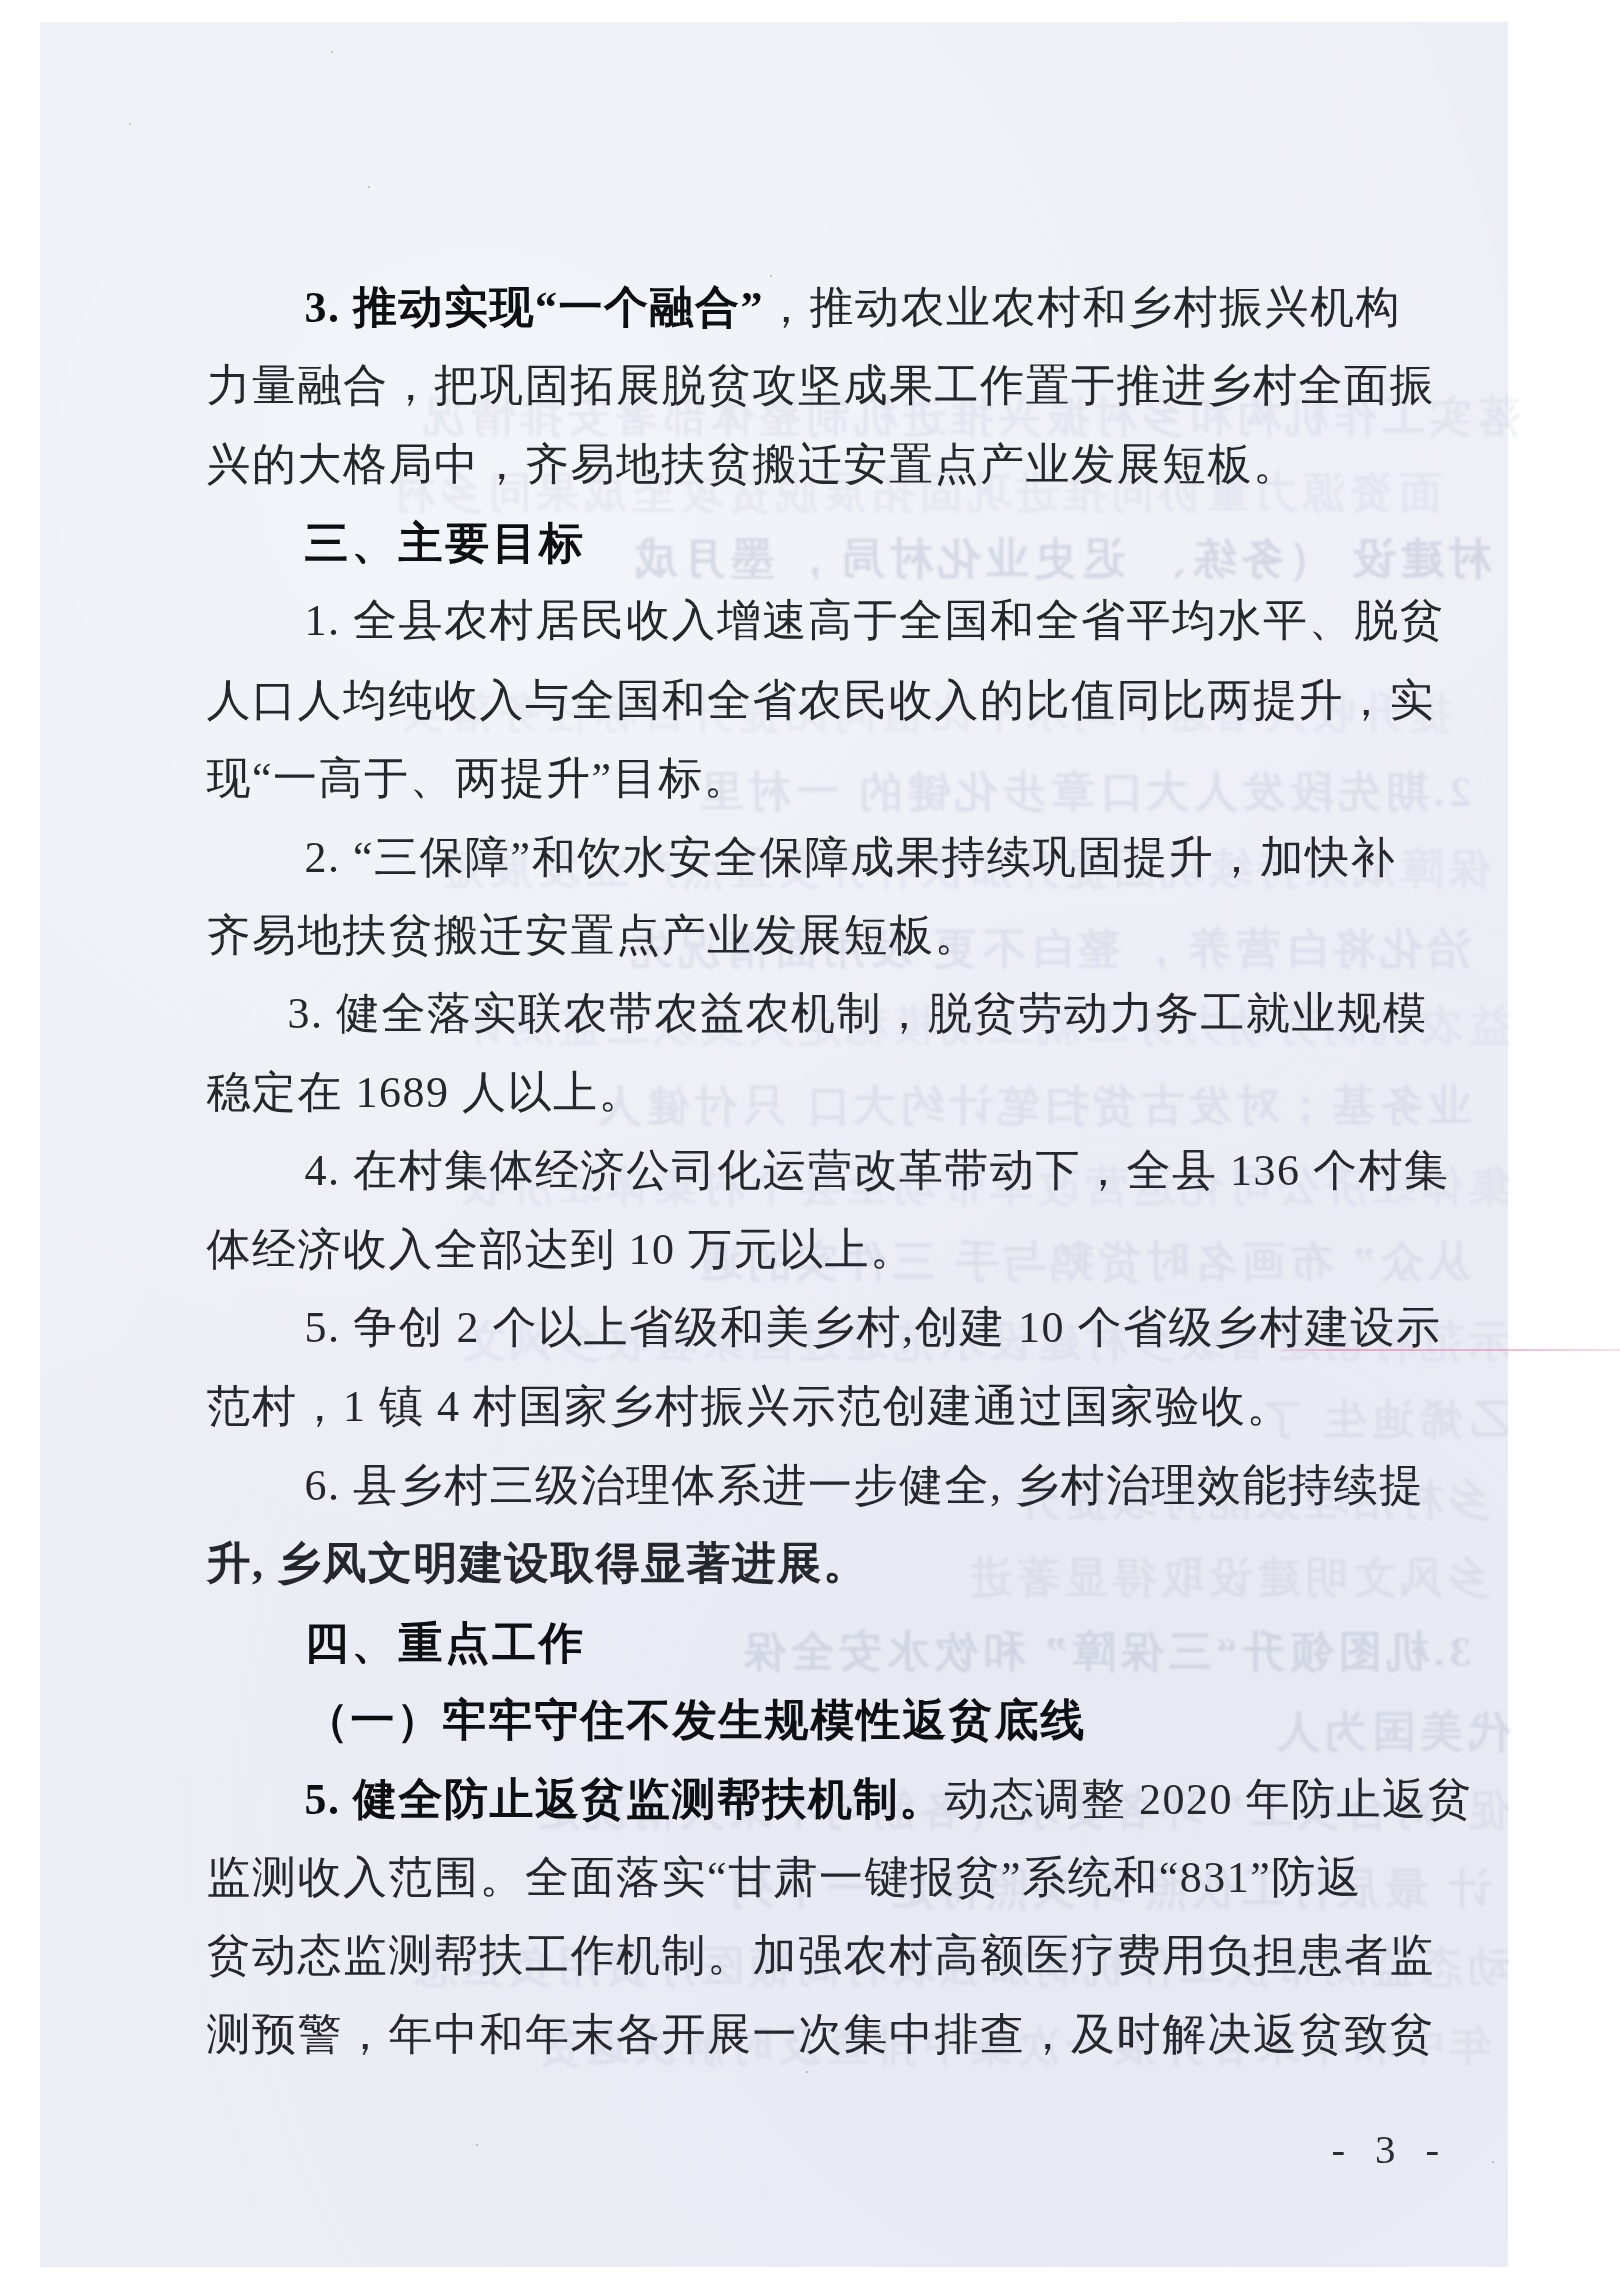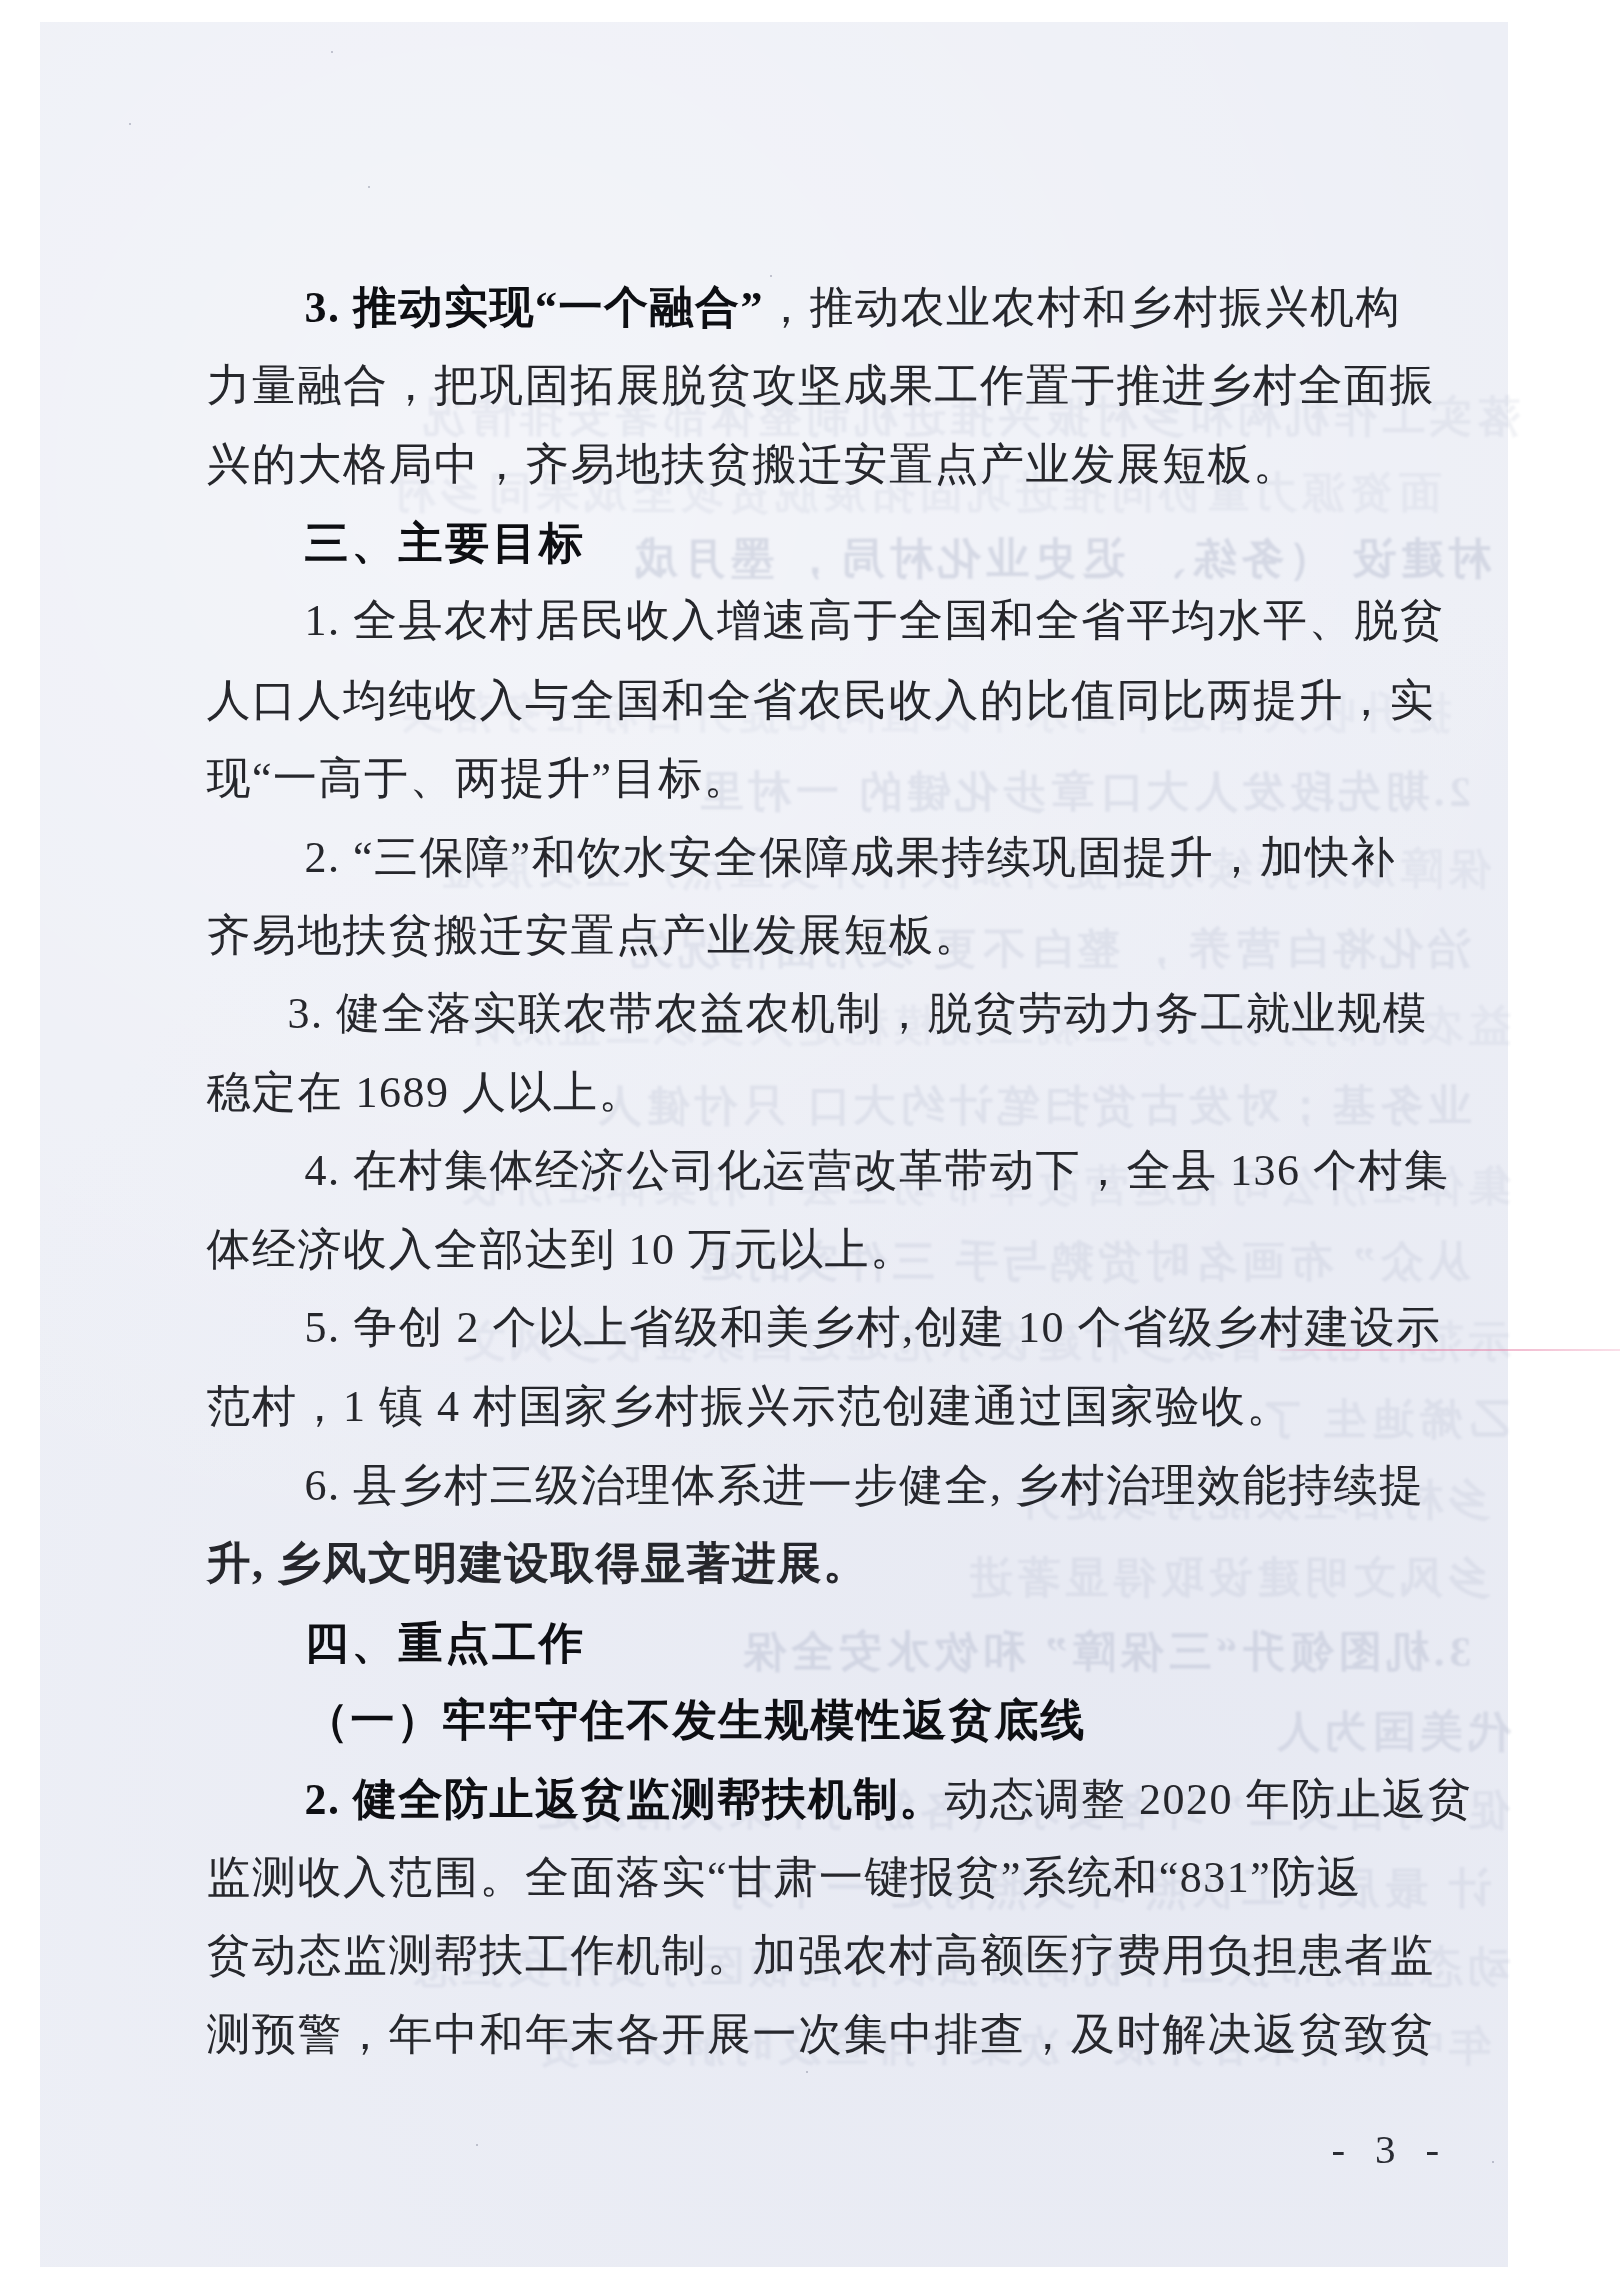--- a/index.html
+++ b/index.html
@@ -93,21 +93,21 @@
       <div class="line" style="top: 965px; left: 248px;"><span>3. 健全落实联农带农益农机制，脱贫劳动力务工就业规模</span></div>
       <div class="line" style="top: 1044px; left: 167px;"><span>稳定在 1689 人以上。</span></div>
       <div class="line" style="top: 1122px; left: 265px;"><span>4. 在村集体经济公司化运营改革带动下，全县 136 个村集</span></div>
       <div class="line" style="top: 1201px; left: 167px;"><span>体经济收入全部达到 10 万元以上。</span></div>
       <div class="line" style="top: 1279px; left: 265px;"><span>5. 争创 2 个以上省级和美乡村,创建 10 个省级乡村建设示</span></div>
       <div class="line" style="top: 1358px; left: 167px;"><span>范村，1 镇 4 村国家乡村振兴示范创建通过国家验收。</span></div>
       <div class="line" style="top: 1437px; left: 265px;"><span>6. 县乡村三级治理体系进一步健全, 乡村治理效能持续提</span></div>
       <div class="line" style="top: 1515px; left: 167px; font-weight: bold;"><span>升, 乡风文明建设取得显著进展。</span></div>
       <div class="line heading" style="top: 1594px; left: 265px;"><span class="bold">四、重点工作</span></div>
       <div class="line kaihead" style="top: 1672px; left: 265px;"><span class="bold">（一）牢牢守住不发生规模性返贫底线</span></div>
-      <div class="line" style="top: 1751px; left: 265px;"><span class="bold">2. 健全防止返贫监测帮扶机制。</span><span>动态调整 2020 年防止返贫</span></div>
+      <div class="line" style="top: 1751px; left: 265px;"><span class="bold">5. 健全防止返贫监测帮扶机制。</span><span>动态调整 2020 年防止返贫</span></div>
       <div class="line" style="top: 1829px; left: 167px;"><span>监测收入范围。全面落实“甘肃一键报贫”系统和“831”防返</span></div>
       <div class="line" style="top: 1907px; left: 167px;"><span>贫动态监测帮扶工作机制。加强农村高额医疗费用负担患者监</span></div>
       <div class="line" style="top: 1986px; left: 167px;"><span>测预警，年中和年末各开展一次集中排查，及时解决返贫致贫</span></div>
     </div>
 
   <div class="pink-line"></div>
 
   <div class="pagenum">- 3 -</div>
 
   <div class="speck" style="left:291px;top:29px;width:2.9px;height:2.9px;"></div>

